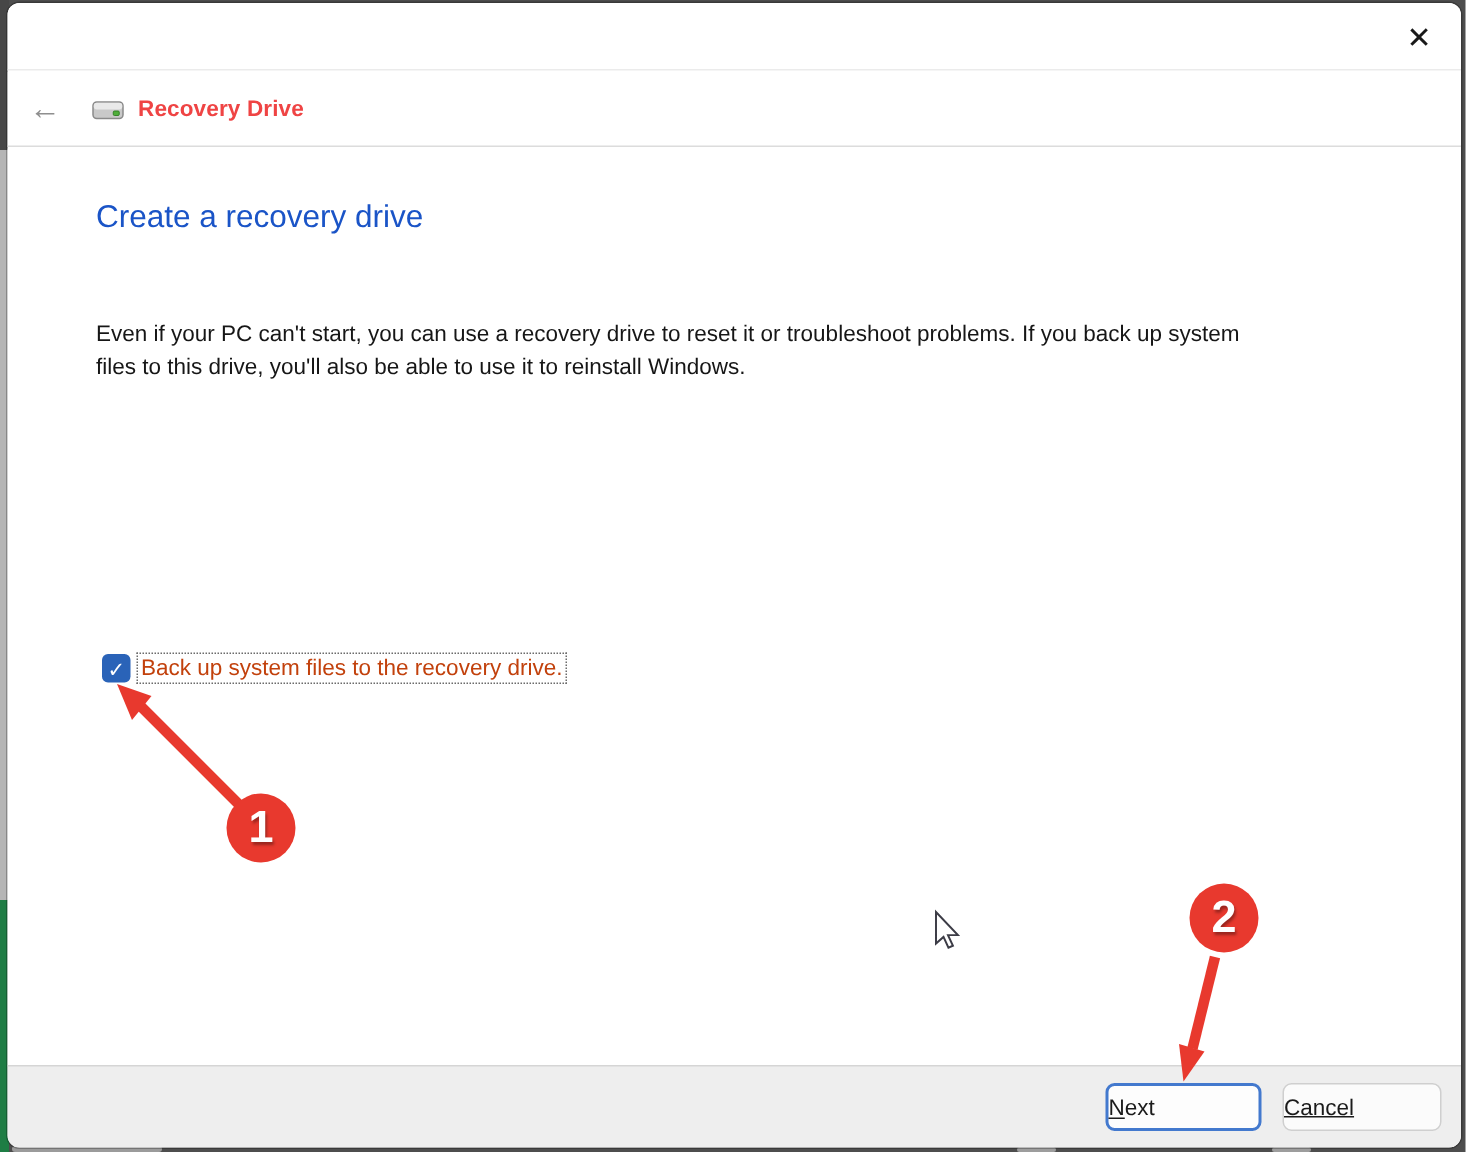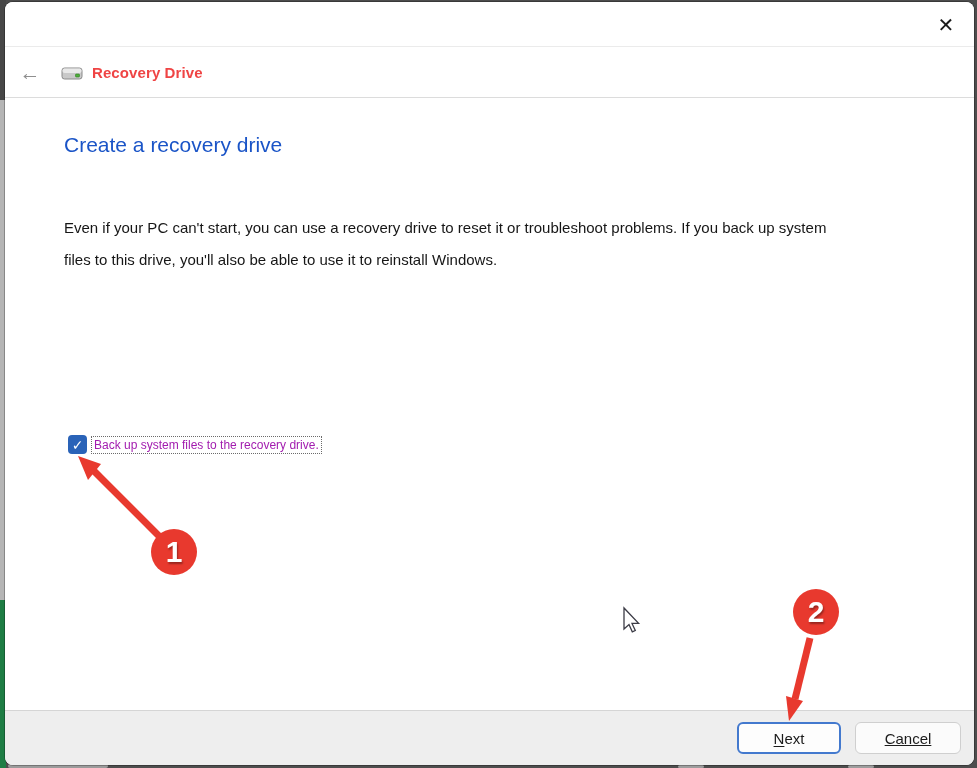--- a/index.html
+++ b/index.html
@@ -48,43 +48,43 @@
   .app-icon { margin-left: 16px; display: flex; align-items: center; }
   .app-title { margin-left: 9px; font-size: 15px; font-weight: 700; color: #ef4444; letter-spacing: .1px; }
 
   .content { position: absolute; left: 0; top: 97px; width: 100%; bottom: 55px; background: #fff; }
   .page-heading {
     position: absolute; left: 59px; top: 34px;
     font-size: 21px; color: #1a54c7; font-weight: 400;
   }
   .page-desc {
     position: absolute; left: 59px; top: 113px; width: 772px;
-    font-size: 15px; line-height: 32px; color: #161616;
+    font-size: 15px; line-height: 22px; color: #161616;
   }
   .checkbox-row {
     position: absolute; left: 63px; top: 336px;
     display: flex; align-items: center;
   }
   .checkbox {
     width: 19px; height: 19px; border-radius: 4px;
     background: #2a63b8; display: flex; align-items: center; justify-content: center;
     color: #ffffff; font-size: 14px; line-height: 1;
   }
   .checkbox-label {
-    margin-left: 4px; font-size: 12px; color: #a21caf;
+    margin-left: 4px; font-size: 15px; color: #c2410c;
     border: 1px dotted #6b6b6b; padding: 1px 2px;
   }
 
   .footer {
     position: absolute; left: 0; bottom: 0; width: 100%; height: 55px;
     background: #eeeeee; border-top: 1px solid #d5d5d5;
   }
   .btn {
     position: absolute; top: 11px; height: 32px;
-    display: flex; align-items: center; justify-content: center;
+    display: flex; align-items: center; 
     font-size: 15px; color: #1b1b1b; background: #fdfdfd;
     border-radius: 6px; cursor: default;
   }
   .btn-next { right: 133px; width: 104px; border: 2px solid #4379ce; }
   .btn-cancel { right: 13px; width: 106px; border: 1px solid #cfcfcf; background: #fbfbfb; text-decoration: underline; }
   .access-key { text-decoration: underline; text-underline-offset: 2px; }
 
   
   .badge {
     position: absolute; width: 46px; height: 46px; border-radius: 50%;

